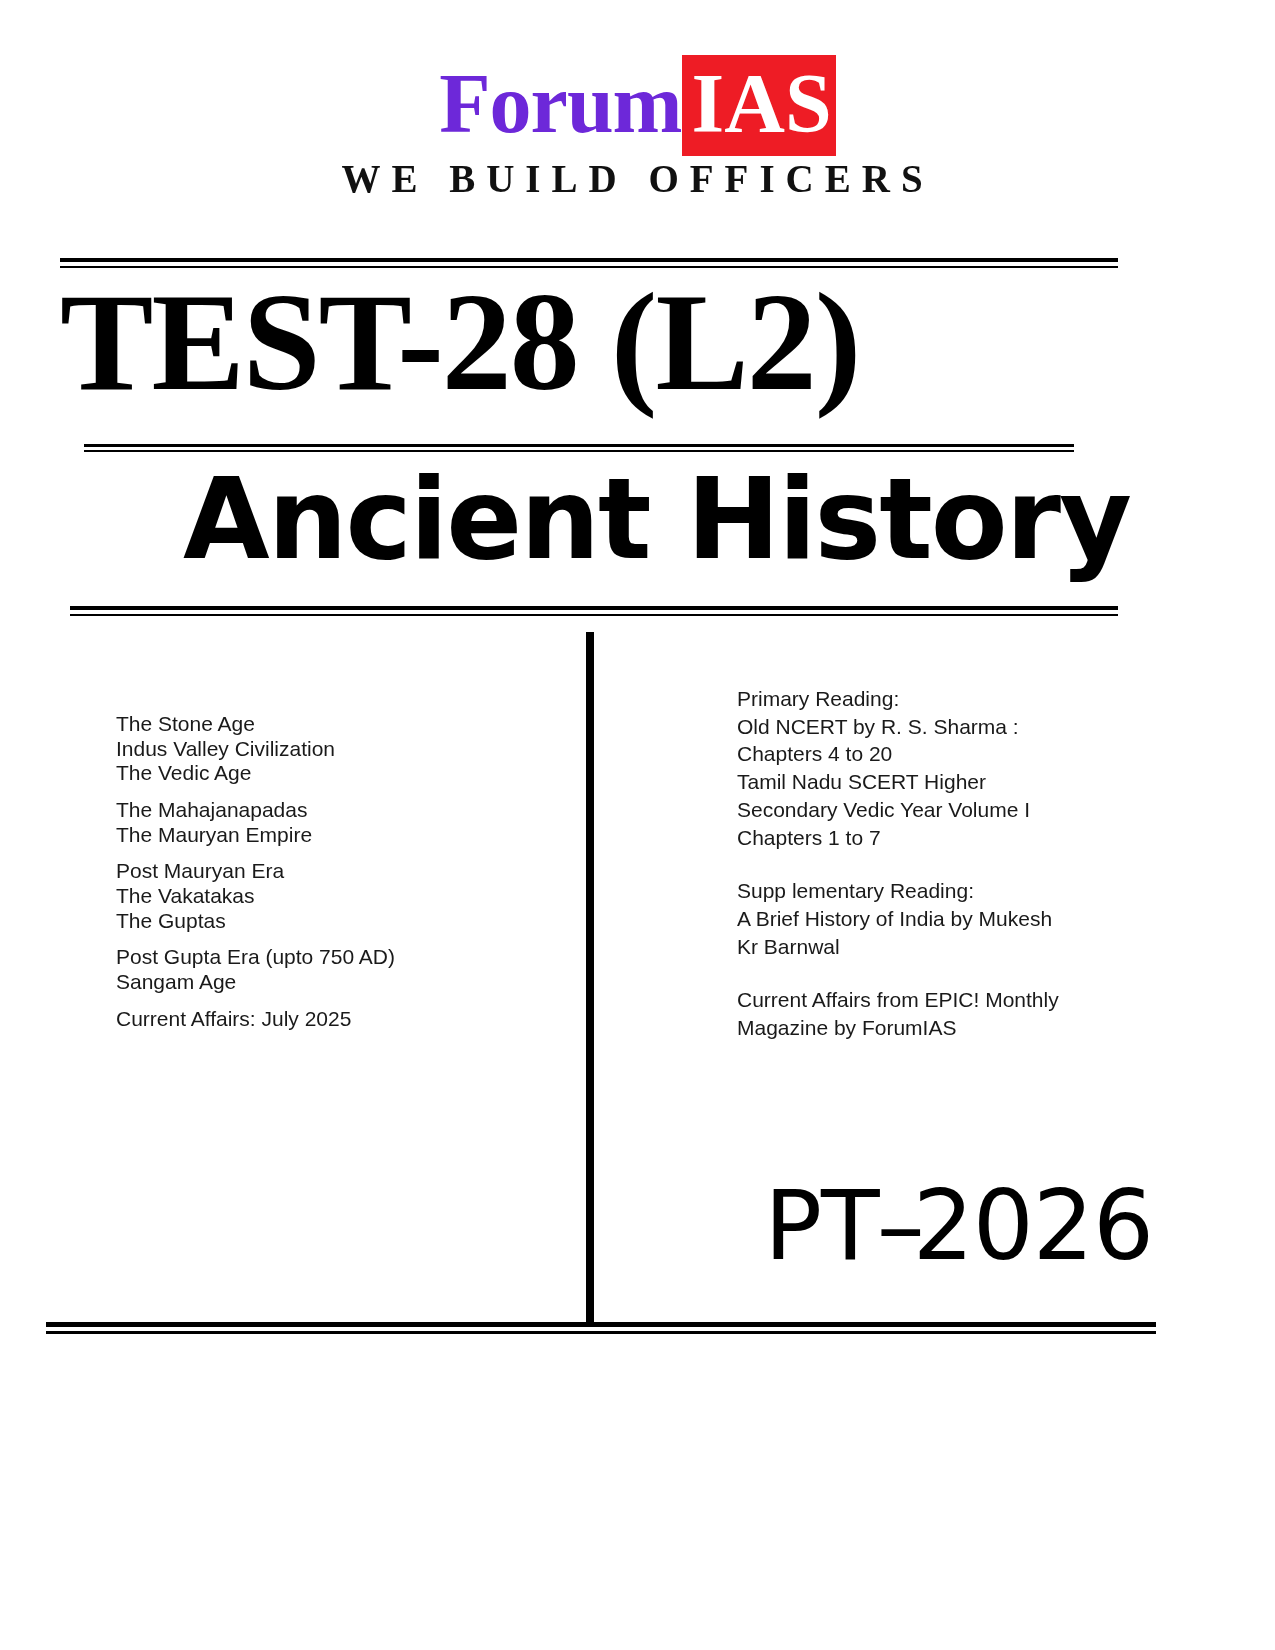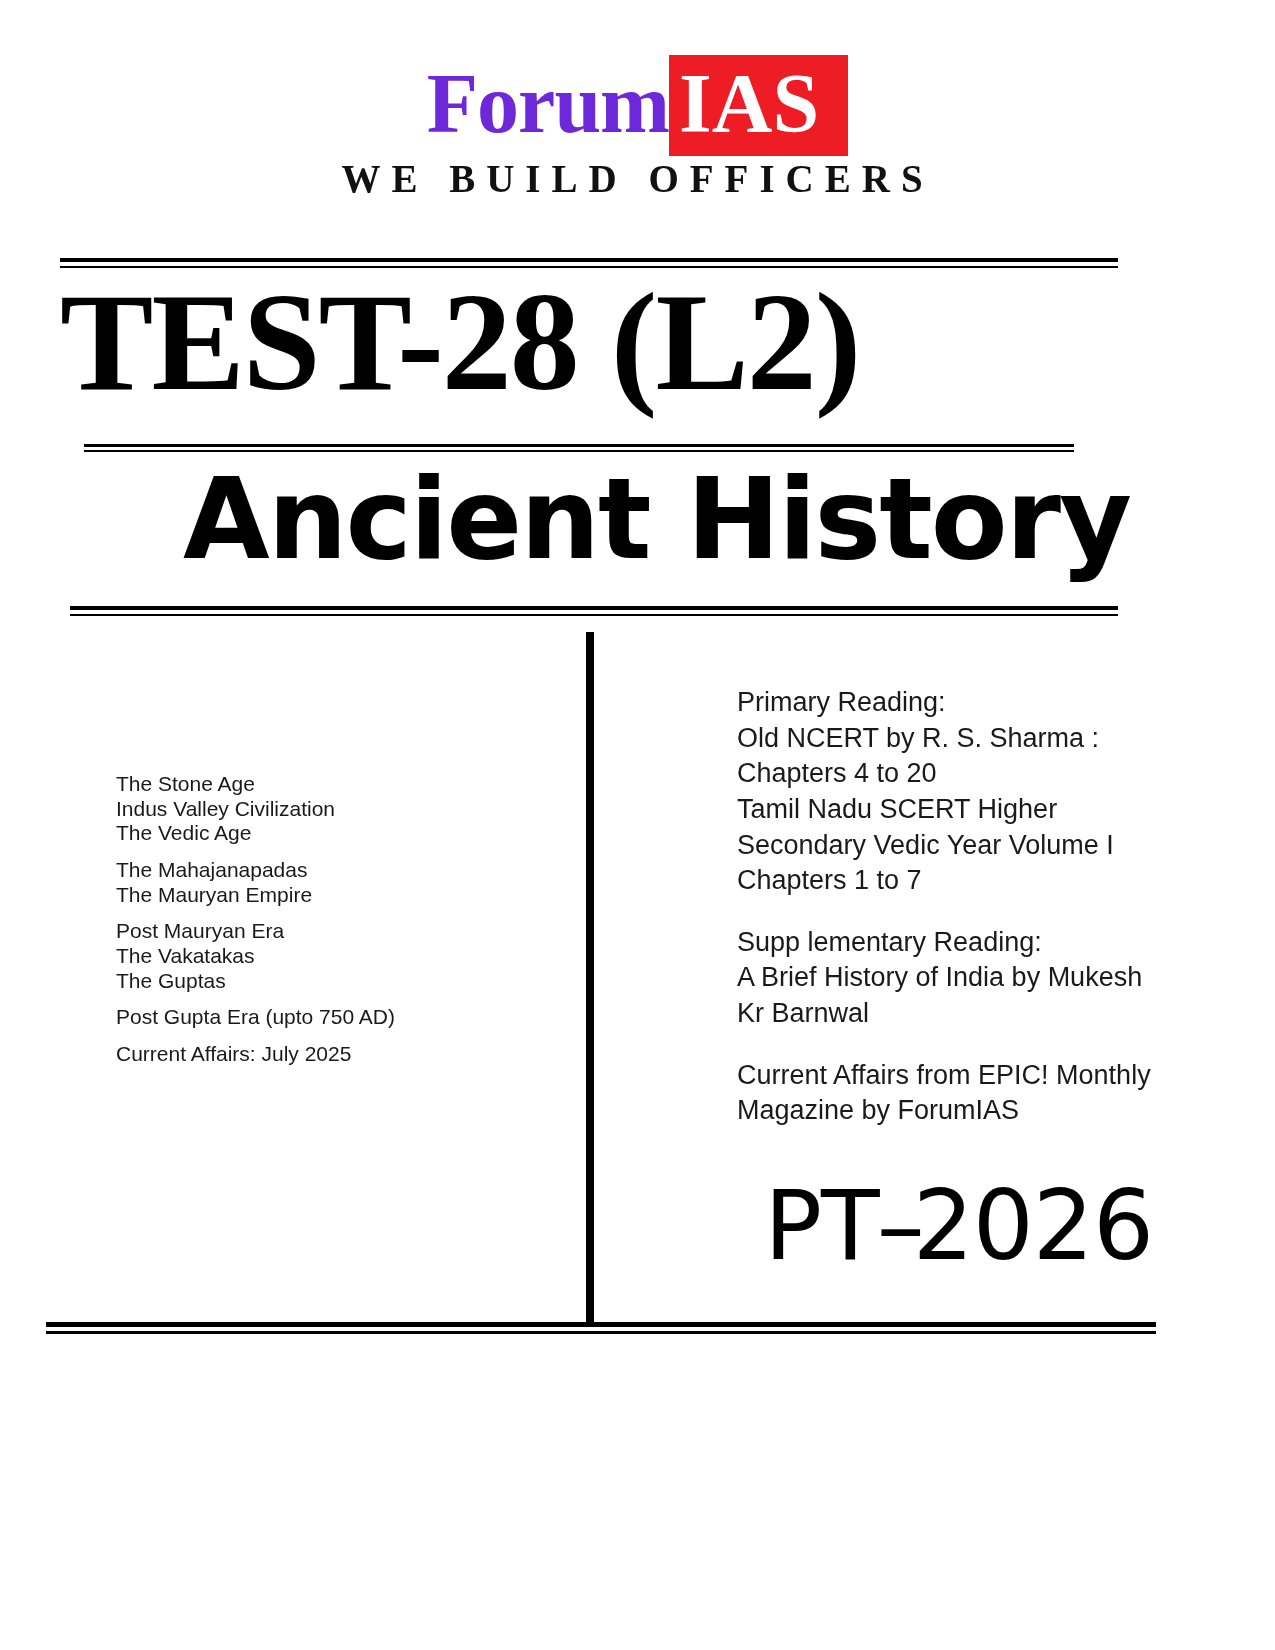--- a/index.html
+++ b/index.html
@@ -36,21 +36,21 @@
     color: #6d28d9;
     letter-spacing: -1px;
     vertical-align: middle;
   }
   .logo-ias {
     font-family: "Liberation Serif", serif;
     font-weight: bold;
     font-size: 84px;
     color: #ffffff;
     background: #ee1c25;
-    padding: 2px 29px 6px 10px;
+    padding: 2px 4px 6px 10px;
     vertical-align: middle;
     letter-spacing: 0px;
   }
   .logo-tagline {
     margin-top: 10px;
     font-family: Liberation Serif, serif;
     font-weight: bold;
     font-size: 39px;
     letter-spacing: 11px;
     color: #111111;
@@ -129,39 +129,39 @@
     top: 632px;
     width: 8px;
     height: 692px;
     background: #000;
   }
 
   
   .col-left {
     position: absolute;
     left: 116px;
-    top: 772px;
+    top: 712px;
     width: 440px;
     font-size: 21px;
     line-height: 1.08;
     color: #1a1a1a;
   }
   .col-left .group {
     margin-bottom: 12px;
   }
   .col-left .group div {
     padding: 1px 0;
   }
 
   .col-right {
     position: absolute;
     left: 737px;
     top: 685px;
     width: 420px;
-    font-size: 27px;
+    font-size: 21px;
     line-height: 1.32;
     color: #1a1a1a;
   }
   .col-right .block {
     margin-bottom: 26px;
   }
   .col-right .block div {
     padding: 0;
   }
 
@@ -214,20 +214,21 @@
     <div>The Mahajanapadas</div>
     <div>The Mauryan Empire</div>
   </div>
   <div class="group">
     <div>Post Mauryan Era</div>
     <div>The Vakatakas</div>
     <div>The Guptas</div>
   </div>
   <div class="group">
     <div>Post Gupta Era (upto 750 AD)</div>
+    <div>Sangam Age</div>
   </div>
   <div class="group">
     <div>Current Affairs: July 2025</div>
   </div>
 </div>
 
 <div class="col-right">
   <div class="block">
     <div>Primary Reading:</div>
     <div>Old NCERT by R. S. Sharma :</div>

